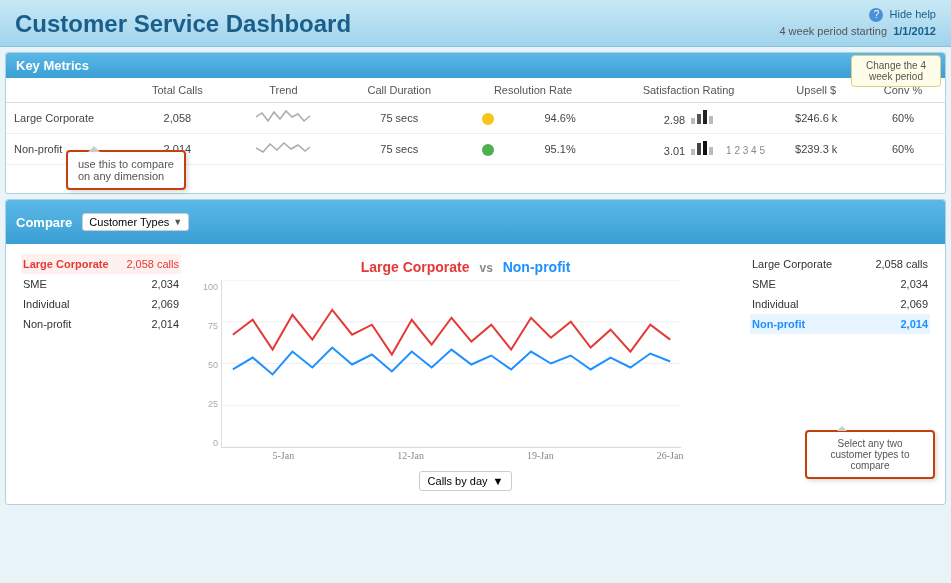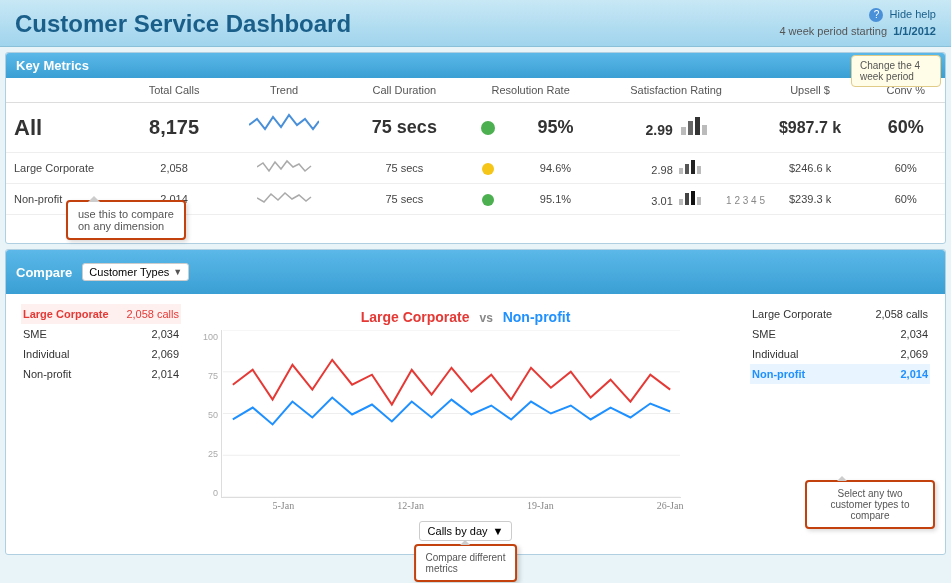--- a/index.html
+++ b/index.html
@@ -50,21 +50,21 @@
     .list-item.active-blue { background: #e8f4ff; }
     .list-item .item-label { color: #333; }
     .list-item.active-red .item-label { color: #e53935; font-weight: bold; }
     .list-item.active-blue .item-label { color: #1e90ff; font-weight: bold; }
     .list-item .item-value { color: #e53935; }
 
     .bottom-controls { display: flex; justify-content: center; padding: 5px 0 3px; position: relative; }
     .metric-select { background: white; border: 1px solid #ccc; border-radius: 3px; padding: 3px 8px; font-size: 11px; display: flex; align-items: center; gap: 5px; cursor: pointer; }
 
     
-    .change-period-btn { position: absolute; top: 55px; right: 10px; background: #fffde7; border: 1px solid #e0cc88; border-radius: 4px; padding: 4px 8px; font-size: 10px; color: #555; text-align: left; cursor: pointer; width: 90px; }
+    .change-period-btn { position: absolute; top: 55px; right: 10px; background: #fffde7; border: 1px solid #e0cc88; border-radius: 4px; padding: 4px 8px; font-size: 10px; color: #555; text-align: center; cursor: pointer; width: 90px; }
 
     
     .dim-tooltip { position: absolute; left: 65px; top: 225px; z-index: 10; }
     .select-tooltip { position: absolute; right: 15px; bottom: 55px; z-index: 10; width: 120px; text-align: center; margin-left: 40px; }
   </style>
 </head>
 <body>
 
 <div class="header">
   <h1>Customer Service Dashboard</h1>
@@ -91,43 +91,20 @@
         <th>Trend</th>
         <th>Call Duration</th>
         <th colspan="2">Resolution Rate</th>
         <th>Satisfaction Rating</th>
         <th>Upsell $</th>
         <th>Conv %</th>
       </tr>
     </thead>
     <tbody>
 
-      <tr class="all-row">
-        <td style="font-size:22px;font-weight:bold;color:#333;">All</td>
-        <td style="font-size:20px;font-weight:bold;">8,175</td>
-        <td>
-          <svg width="70" height="28" viewBox="0 0 70 28">
-            <polyline points="0,14 8,8 16,18 24,6 32,16 40,4 48,14 56,8 64,18 70,10" fill="none" stroke="#4a90d9" stroke-width="2"></polyline>
-          </svg>
-        </td>
-        <td style="font-size:18px;font-weight:bold;">75 secs</td>
-        <td><span class="green-dot"></span></td>
-        <td style="font-size:18px;font-weight:bold;">95%</td>
-        <td style="font-size:14px;">
-          2.99
-          <span style="display:inline-flex;gap:2px;align-items:flex-end;height:18px;margin-left:4px;">
-            <span style="display:inline-block;width:5px;height:8px;background:#bbb;"></span>
-            <span style="display:inline-block;width:5px;height:14px;background:#666;"></span>
-            <span style="display:inline-block;width:5px;height:18px;background:#333;"></span>
-            <span style="display:inline-block;width:5px;height:10px;background:#bbb;"></span>
-          </span>
-        </td>
-        <td style="font-size:16px;font-weight:bold;">$987.7 k</td>
-        <td style="font-size:18px;font-weight:bold;">60%</td>
-      </tr>
 
       <tr class="sub-row">
         <td>Large Corporate</td>
         <td>2,058</td>
         <td>
           <svg width="55" height="18" viewBox="0 0 55 18">
             <polyline points="0,9 6,5 12,13 18,4 24,11 30,3 36,9 42,6 48,13 54,8" fill="none" stroke="#aaa" stroke-width="1.5"></polyline>
           </svg>
         </td>
         <td>75 secs</td>
@@ -246,24 +223,20 @@
         <span>19-Jan</span>
         <span>26-Jan</span>
       </div>
 
       <div class="bottom-controls" style="margin-top:5px;">
         <div class="metric-select">
           <span>Calls by day</span>
           <span>▼</span>
         </div>
 
-        <div class="tooltip-box" style="position:absolute;bottom:-38px;left:50%;transform:translateX(-50%);white-space:nowrap;font-size:10px;">
-          Compare different<br>metrics
-          <div style="position:absolute;top:-6px;left:50%;transform:translateX(-50%);width:0;height:0;border-left:5px solid transparent;border-right:5px solid transparent;border-bottom:5px solid #ccc;"></div>
-        </div>
       </div>
     </div>
 
     <div class="chart-right-list" style="position:relative;">
       <div class="list-item">
         <span class="item-label">Large Corporate</span>
         <span style="color:#333;">2,058 calls</span>
       </div>
       <div class="list-item">
         <span class="item-label">SME</span>

